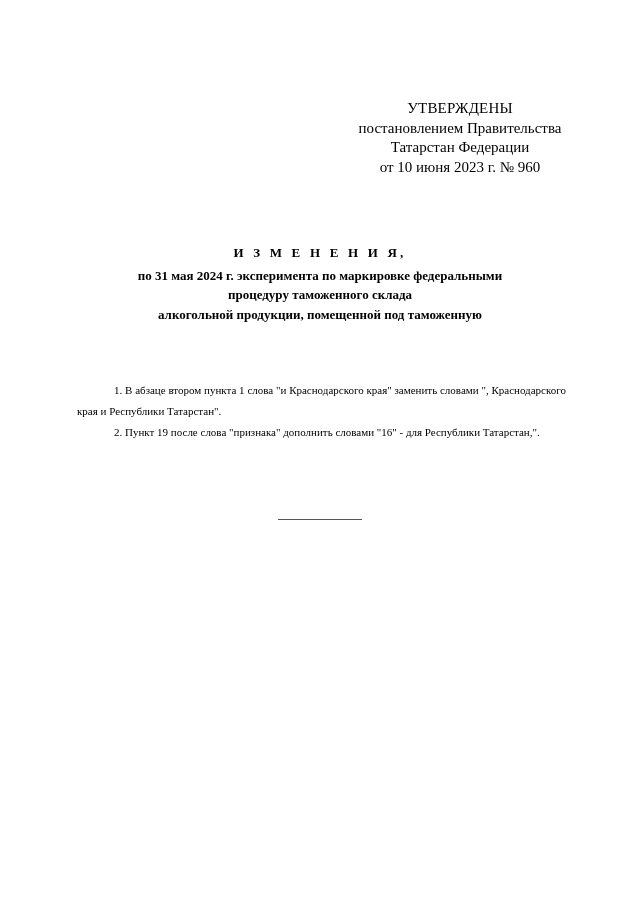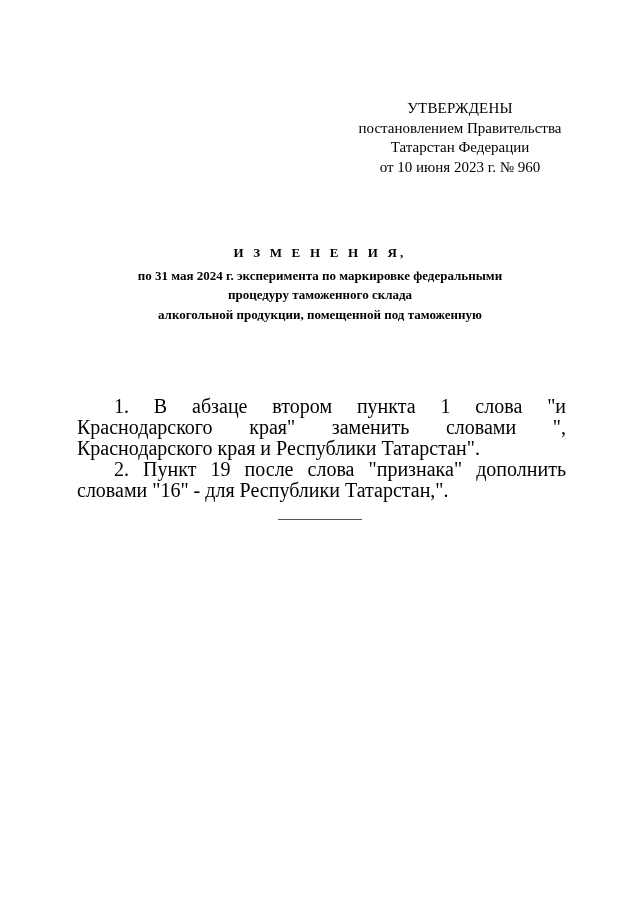--- a/index.html
+++ b/index.html
@@ -47,23 +47,23 @@
       letter-spacing: 3.2px;
       line-height: 20px;
       margin-bottom: 3px;
     }
     .heading .sub {
       line-height: 19.3px;
     }
     .body-text {
       position: absolute;
       left: 77px;
-      top: 396px;
+      top: 380px;
       width: 489px;
-      font-size: 20px;
+      font-size: 11px;
       line-height: 21px;
       text-align: justify;
     }
     .body-text p {
       margin: 0;
       text-indent: 37px;
       text-align: justify;
       text-align-last: left;
     }
     .separator {

